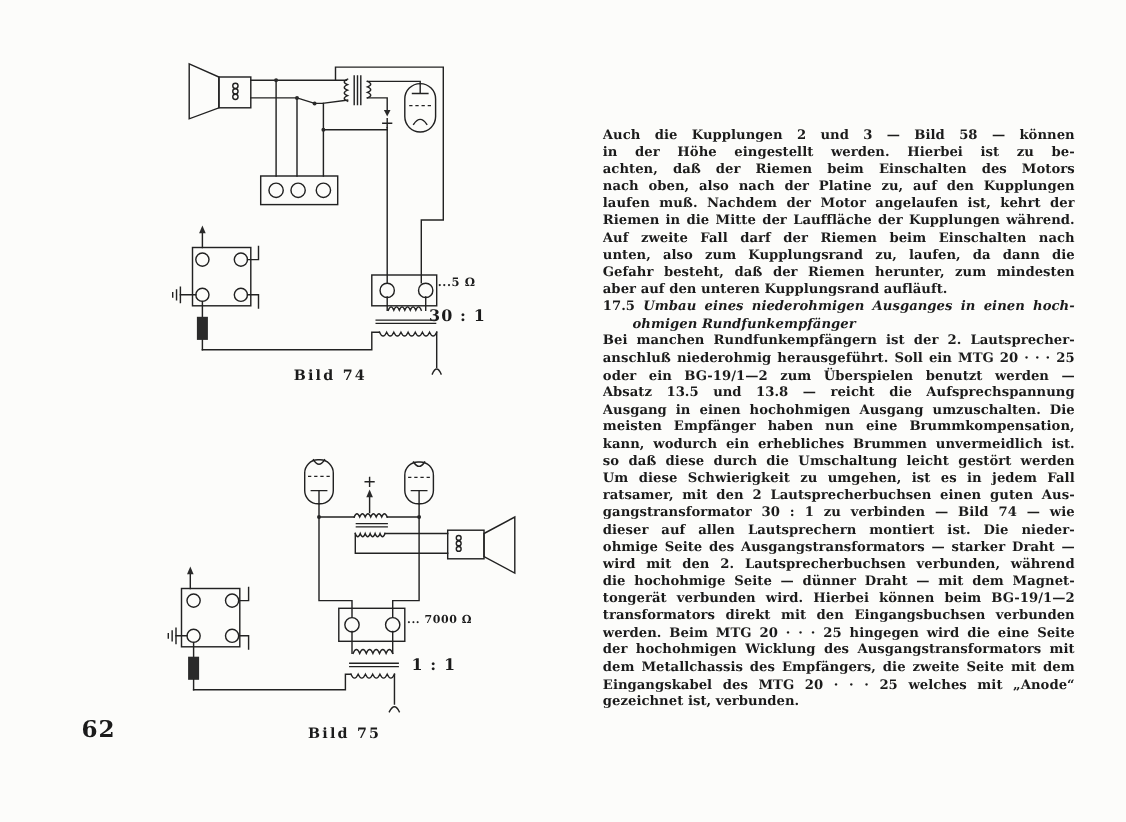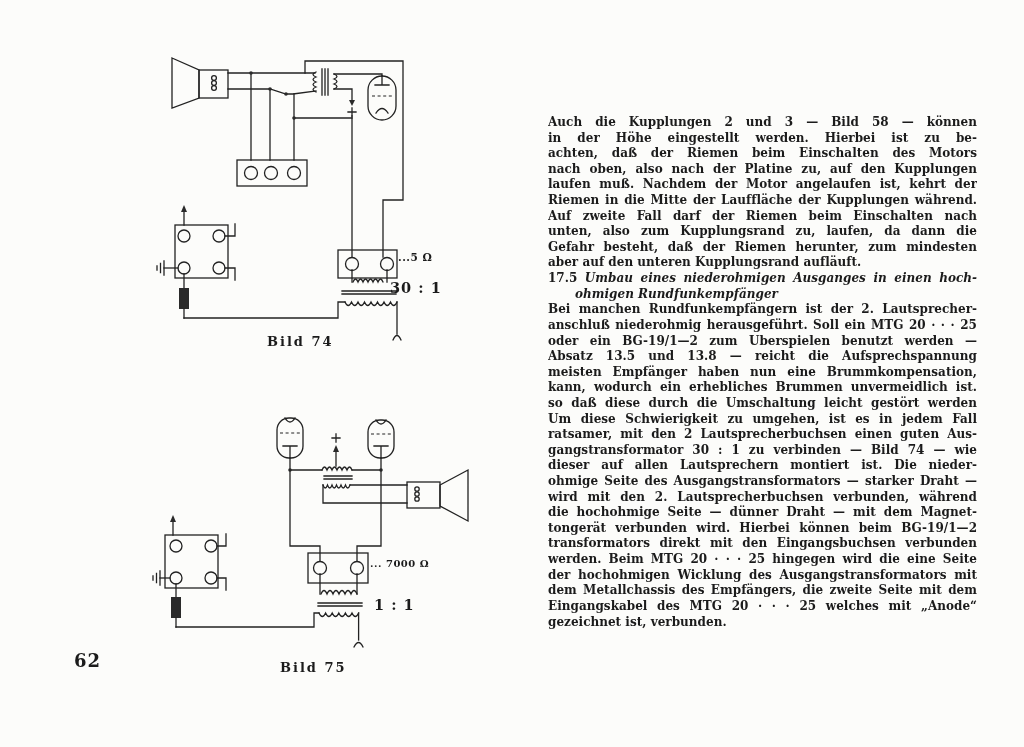--- a/index.html
+++ b/index.html
@@ -17,21 +17,21 @@
     white-space:normal;
   }
   .para .tline:last-child{text-align-last:left;}
   .heading .it{font-style:italic;}
   .heading-line2{text-align-last:left;padding-left:27px;font-style:italic;}
   
   .figlabel{position:absolute;font-weight:700;color:#1b1b1b;}
   .caption{font-size:13px;letter-spacing:2px;}
   .ratio{font-size:14.5px;letter-spacing:1px;}
   .imp{font-size:10.5px;letter-spacing:0.5px;}
-  .pagenum{font-size:18px;letter-spacing:1px;}
+  .pagenum{font-size:21px;letter-spacing:1px;}
   
   .schematic{position:absolute;}
   .schematic svg{display:block;}
   .sline{fill:none;stroke:#222;stroke-width:1.3;stroke-linecap:square;stroke-linejoin:miter;}
   .sdash{fill:none;stroke:#222;stroke-width:1.2;stroke-dasharray:3 2.6;}
   .sfill{fill:#2a2a2a;stroke:none;}
 </style>
 </head>
 <body>
 
@@ -241,20 +241,21 @@
       </div>
     <div class="heading">
       <div class="tline"><span>17.5</span> <span class="it">Umbau eines niederohmigen Ausganges in einen hoch-</span></div>
       <div class="tline heading-line2">ohmigen Rundfunkempfänger</div>
     </div>
     <div class="para">
         <div class="tline">Bei manchen Rundfunkempfängern ist der 2. Lautsprecher-</div>
         <div class="tline">anschluß niederohmig herausgeführt. Soll ein MTG 20 · · · 25</div>
         <div class="tline">oder ein BG-19/1—2 zum Überspielen benutzt werden —</div>
         <div class="tline">Absatz 13.5 und 13.8 — reicht die Aufsprechspannung</div>
+        <div class="tline">Ausgang in einen hochohmigen Ausgang umzuschalten. Die</div>
         <div class="tline">meisten Empfänger haben nun eine Brummkompensation,</div>
         <div class="tline">kann, wodurch ein erhebliches Brummen unvermeidlich ist.</div>
         <div class="tline">so daß diese durch die Umschaltung leicht gestört werden</div>
         <div class="tline">Um diese Schwierigkeit zu umgehen, ist es in jedem Fall</div>
         <div class="tline">ratsamer, mit den 2 Lautsprecherbuchsen einen guten Aus-</div>
         <div class="tline">gangstransformator 30 : 1 zu verbinden — Bild 74 — wie</div>
         <div class="tline">dieser auf allen Lautsprechern montiert ist. Die nieder-</div>
         <div class="tline">ohmige Seite des Ausgangstransformators — starker Draht —</div>
         <div class="tline">wird mit den 2. Lautsprecherbuchsen verbunden, während</div>
         <div class="tline">die hochohmige Seite — dünner Draht — mit dem Magnet-</div>

